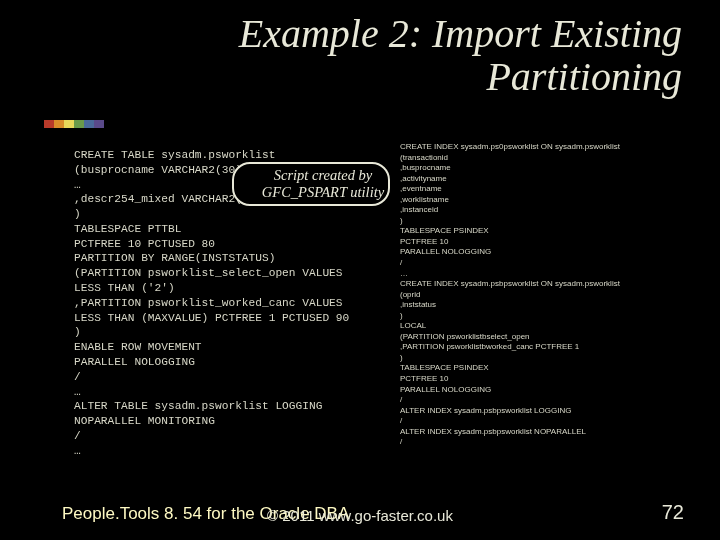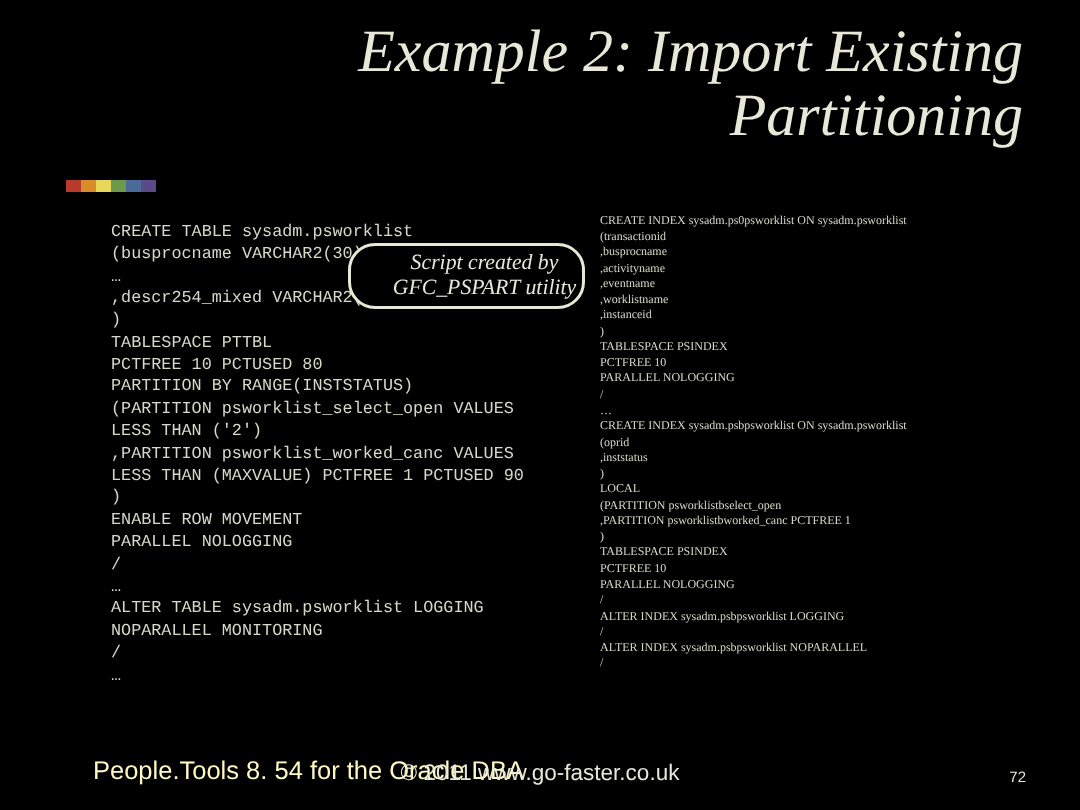--- a/index.html
+++ b/index.html
@@ -55,21 +55,21 @@
     font-size: 11.2px;
     line-height: 1.32;
     color: #d8d8c8;
     white-space: pre;
   }
   .code-right {
     position: absolute;
     left: 400px;
     top: 142px;
     width: 300px;
-    font-family: Liberation Serif, serif;
+    font-family: Liberation Sans, sans-serif;
     font-size: 8px;
     line-height: 1.32;
     color: #d8d8c8;
     white-space: pre;
   }
   .callout {
     position: absolute;
     left: 232px;
     top: 162px;
     width: 158px;
@@ -103,21 +103,21 @@
     bottom: 16px;
     text-align: center;
     font-size: 15px;
     color: #e8e8d8;
     pointer-events: none;
   }
   .footer-right {
     position: absolute;
     right: 36px;
     bottom: 16px;
-    font-size: 10px;
+    font-size: 20px;
     color: #e8e8d8;
   }
 </style>
 </head>
 <body>
 
 <div class="slide">
 
   <div class="title">Example 2: Import Existing Partitioning</div>
 

